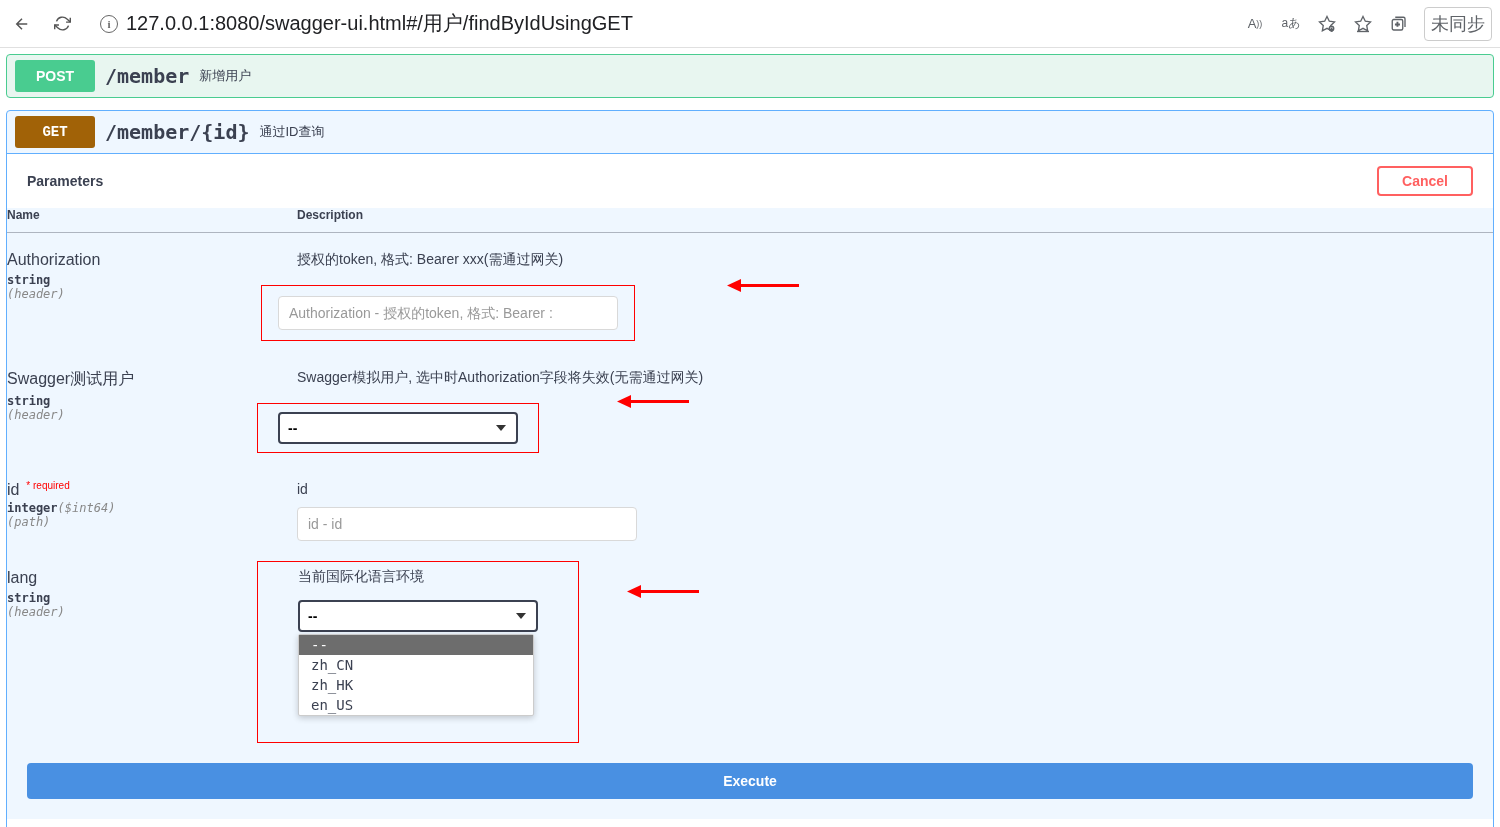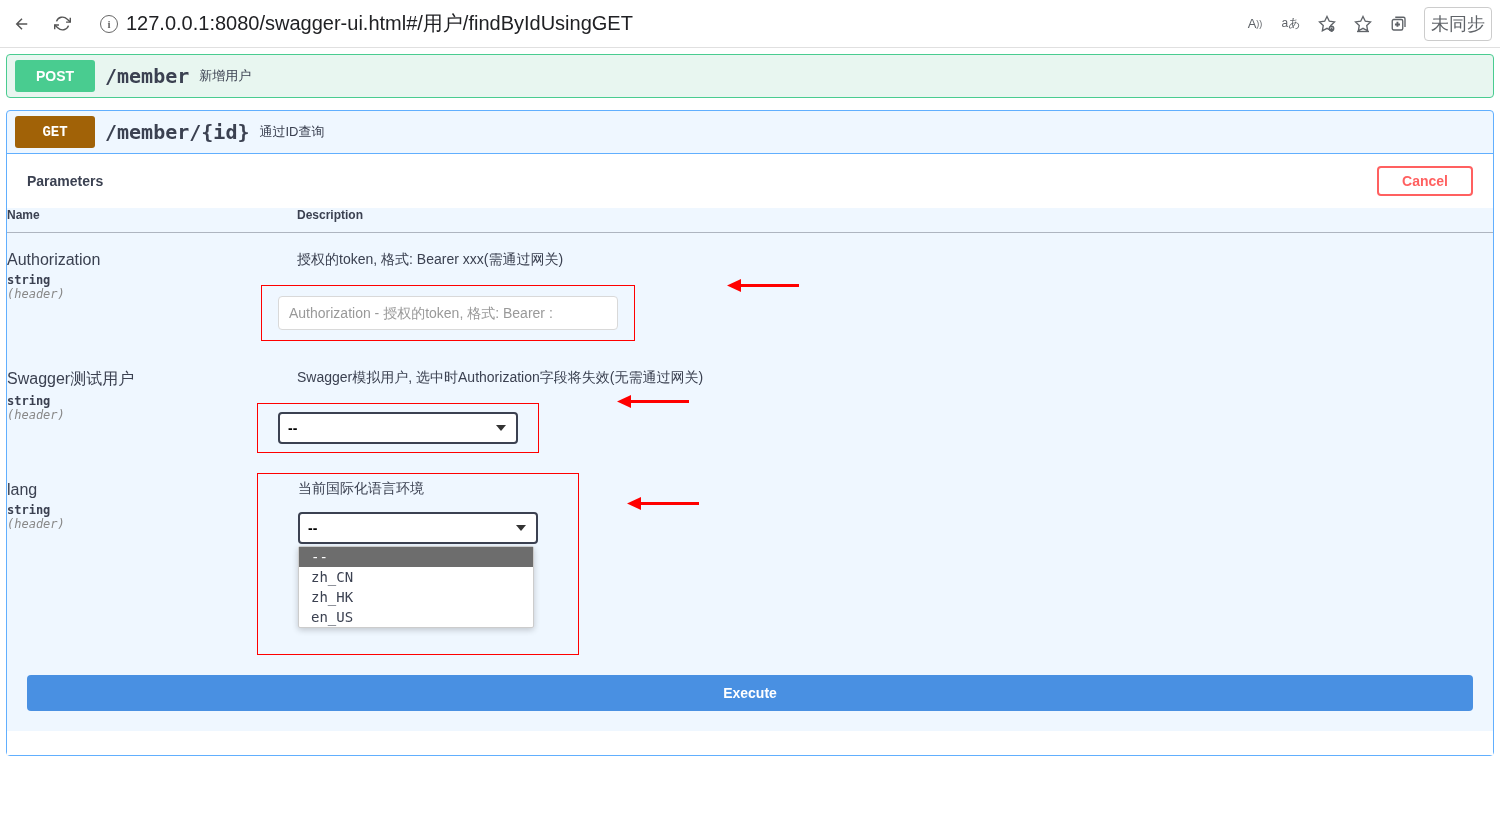--- a/index.html
+++ b/index.html
@@ -186,20 +186,36 @@
                   </select>
                 </div>
               </div>
               <svg class="arrow" style="left:320px; top:44px;" viewBox="0 0 72 13">
                   <path d="M72 6.5 L10 6.5" stroke="#ff0000" stroke-width="3"></path>
                   <path d="M0 6.5 L14 0 L14 13 Z" fill="#ff0000"></path>
                 </svg>
             </td>
           </tr>
 
+          <tr>
+            <td>
+              <div>
+                <span class="param-name">id</span>
+                <span class="param-required">* required</span>
+              </div>
+              <div>
+                <span class="param-type">integer</span><span class="param-format">($int64)</span>
+              </div>
+              <div class="param-in">(path)</div>
+            </td>
+            <td>
+              <div class="param-desc-text" style="margin-bottom:10px;">id</div>
+              <input class="param-input" placeholder="id - id" style="">
+            </td>
+          </tr>
 
           <tr>
             <td>
               <div class="param-name">lang</div>
               <div class="param-type">string</div>
               <div class="param-in">(header)</div>
             </td>
             <td class="pos-rel">
               <div class="highlight-lang" style="margin-left:-40px;">
                 <div class="inner-pad">

